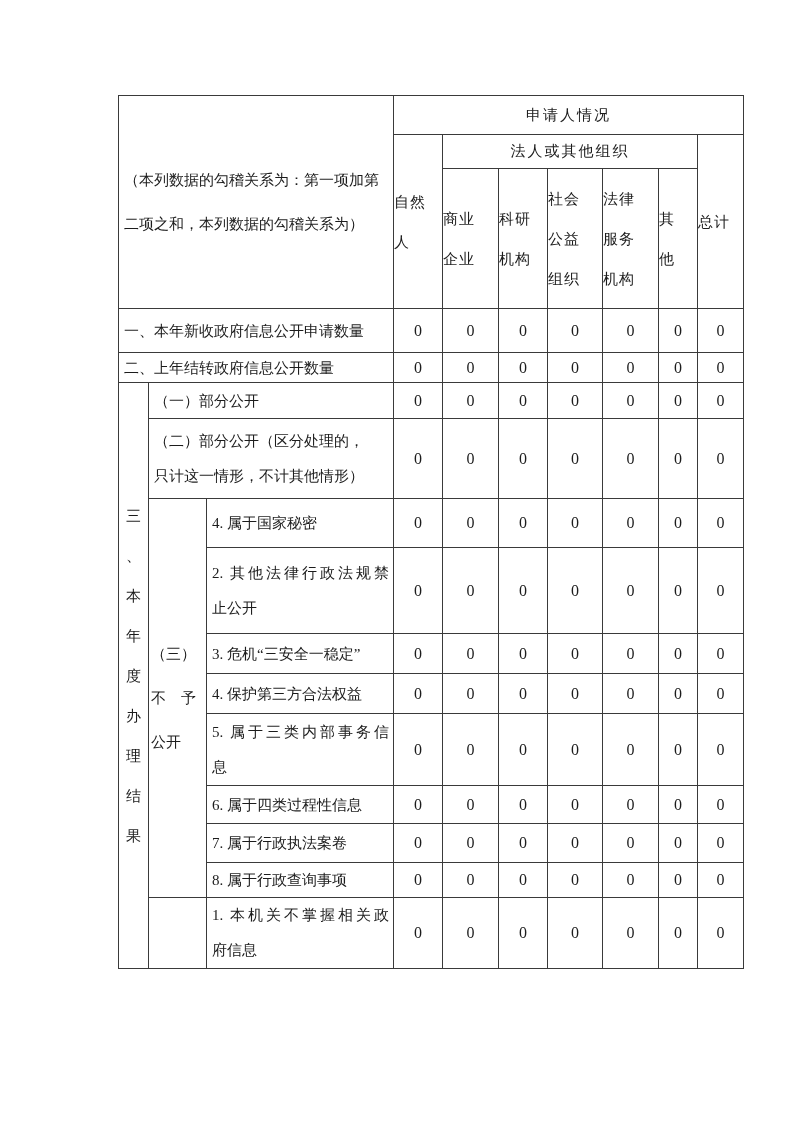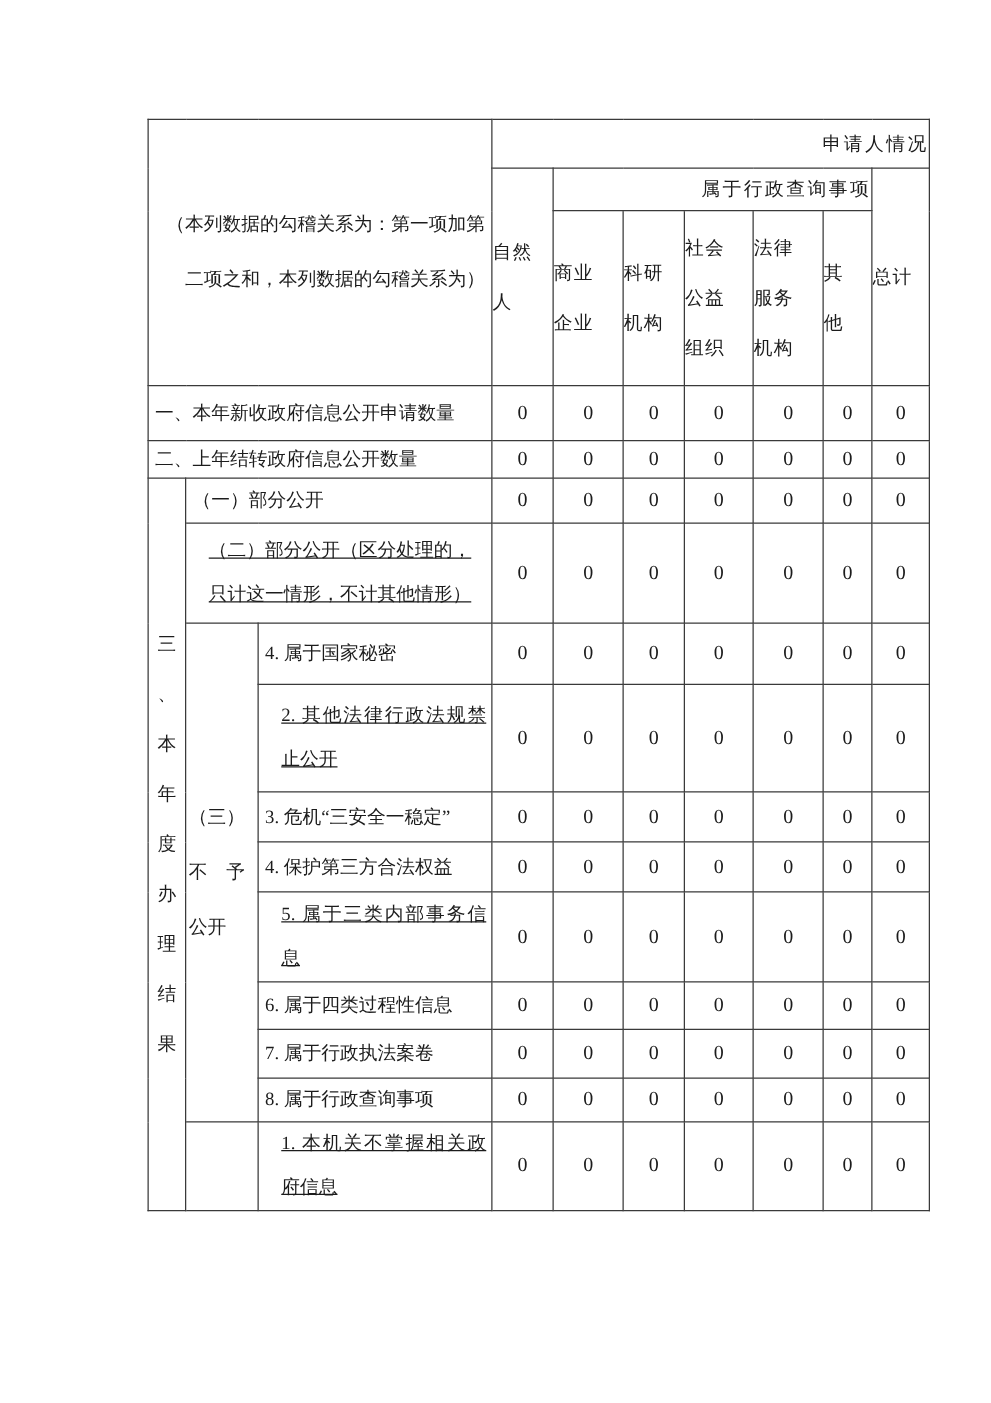--- a/index.html
+++ b/index.html
@@ -10,25 +10,25 @@
   }
   table.disclosure {
     position:absolute; left:118px; top:95px;
     border-collapse:collapse; table-layout:fixed;
   }
   td {
     border:1px solid #3a3a3a; padding:0; font-size:15px;
     vertical-align:middle; overflow:hidden;
   }
   td div { white-space:nowrap; }
-  .note { text-align:right; padding:0 5px; line-height:44px; }
-  .topHead { text-align:right; letter-spacing:2px; }
+  .note { text-align:left; padding:0 5px; line-height:44px; }
+  .topHead { text-align:center; letter-spacing:2px; }
   .colhead { text-align:left; line-height:40px; letter-spacing:1px; }
   .lbl { text-align:left; padding-left:5px; line-height:22px; }
-  .lbl-multi { text-align:left; padding-left:18px; line-height:35px;text-decoration:underline; }
+  .lbl-multi { text-align:left; padding-left:5px; line-height:35px; }
   .lbl-multi.just div:not(:last-child),
   .lbl-multi.just2 div:not(:last-child) { text-align:justify; text-align-last:justify; padding-right:4px; }
   .vert { text-align:center; line-height:40px; }
   .group3 { text-align:left; padding-left:2px; line-height:44px; }
   .val { text-align:center; font-size:16px; }
 </style>
 </head>
 <body>
 
 <div class="page">
@@ -53,21 +53,21 @@
             <div>二项之和，本列数据的勾稽关系为）</div>
           </td>
       <td class="topHead" colspan="7">申请人情况</td>
     </tr>
 
     <tr style="height:34px">
       <td class="colhead" rowspan="2">
             <div>自然</div>
             <div>人</div>
           </td>
-      <td class="topHead" colspan="5">属于行政查询事项</td>
+      <td class="topHead" colspan="5">法人或其他组织</td>
       <td class="colhead" rowspan="2">总计</td>
     </tr>
 
     <tr style="height:140px">
       <td class="colhead">
             <div>商业</div>
             <div>企业</div>
           </td>
       <td class="colhead">
             <div>科研</div>

